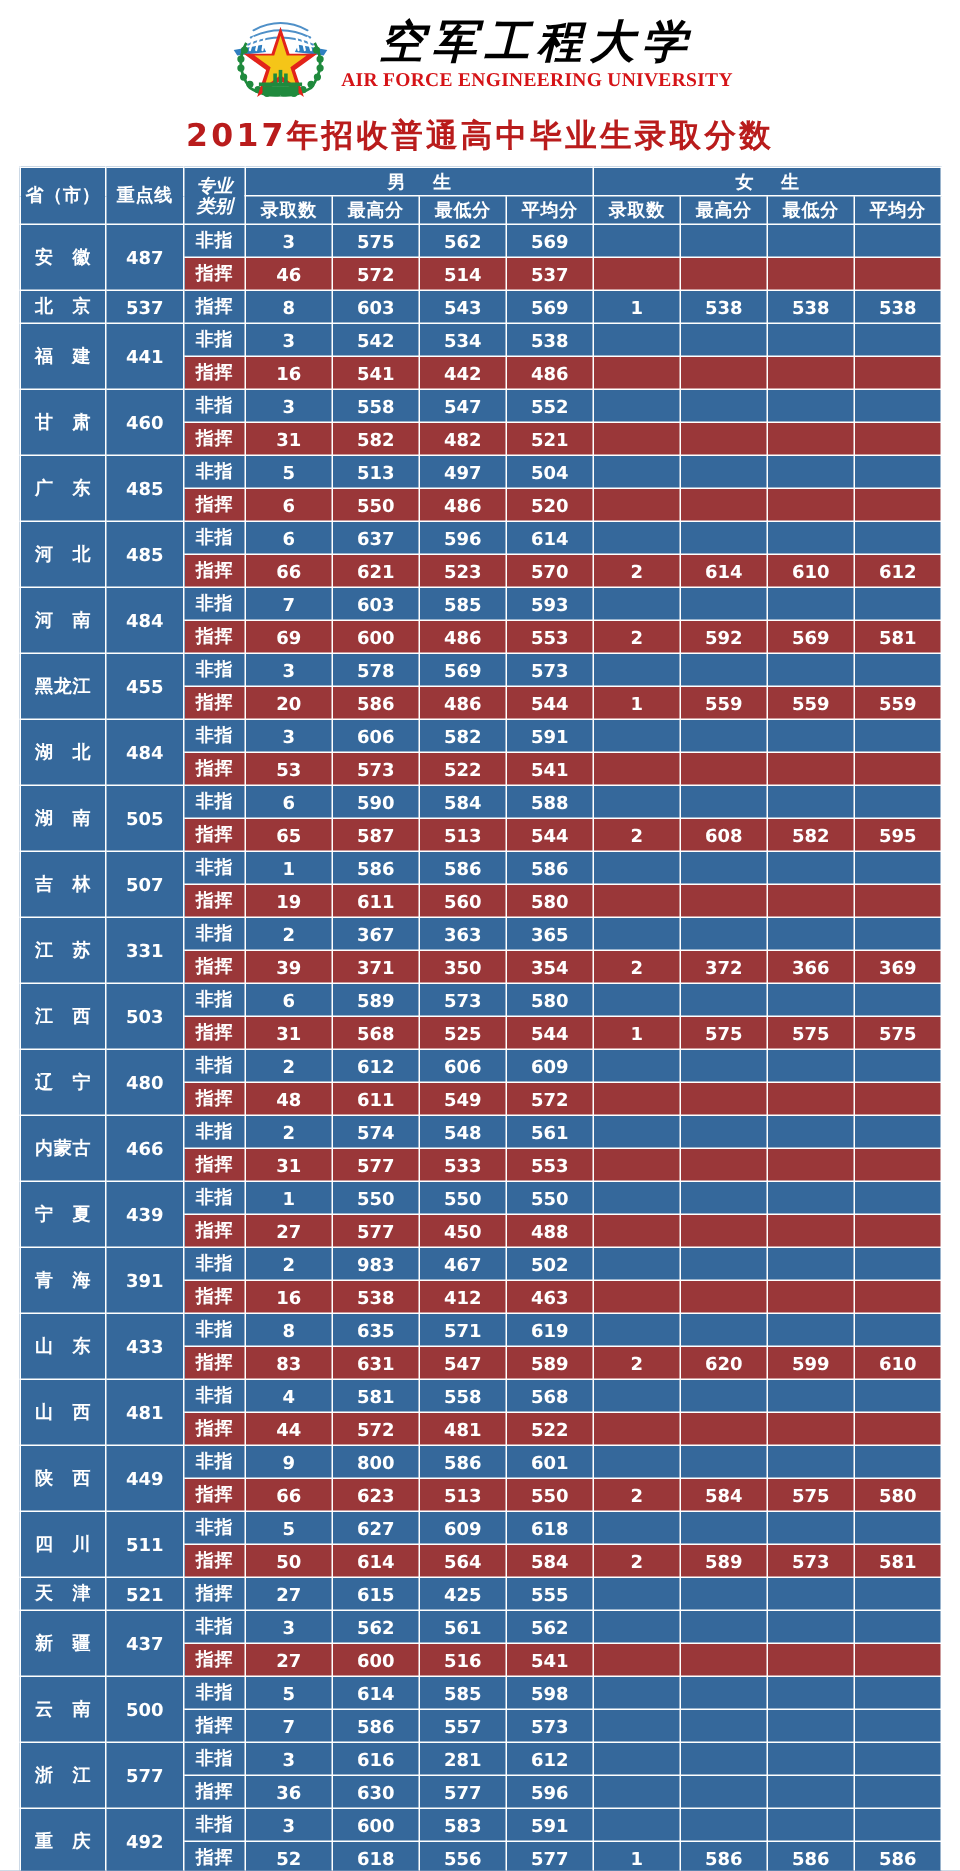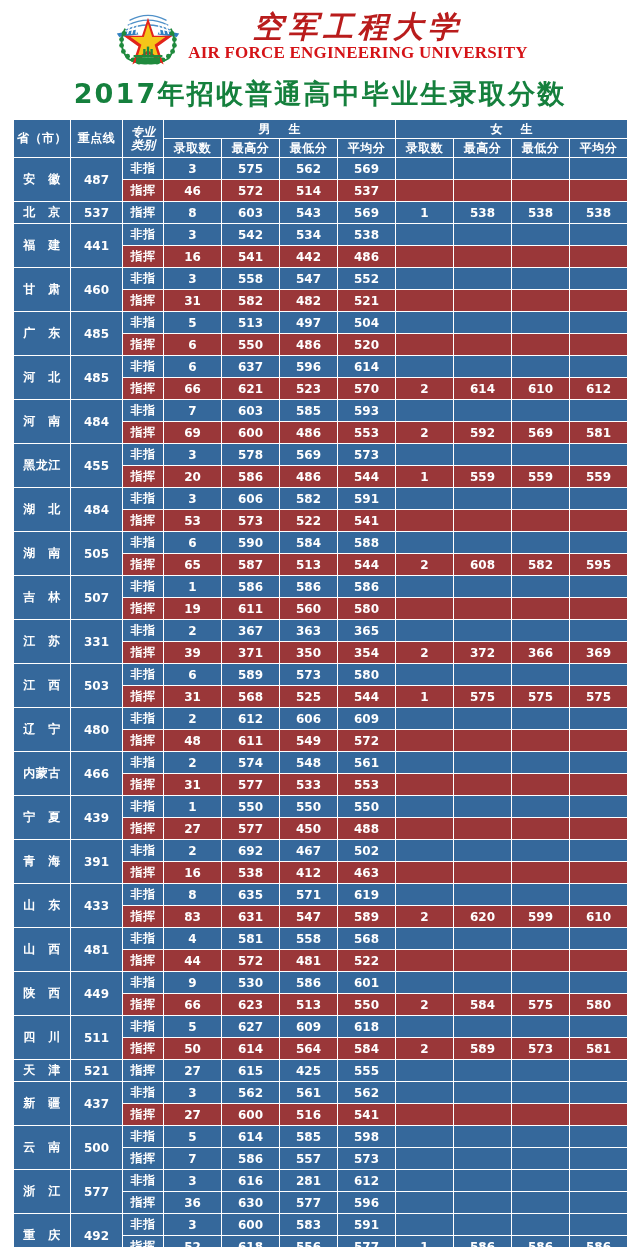--- a/index.html
+++ b/index.html
@@ -35,41 +35,41 @@
     flex-direction: column;
     align-items: center;
     justify-content: center;
     margin-left: 4px;
   }
   .cn-name {
     font-family: Liberation Sans, sans-serif;
     font-size: 30px;
     font-weight: bold;
     font-style: italic;
-    color: #b91c1c;
+    color: #000000;
     letter-spacing: 5px;
     line-height: 1.05;
     white-space: nowrap;
   }
   .en-name {
     font-family: "Liberation Serif", "DejaVu Serif", serif;
-    font-size: 17px;
+    font-size: 13px;
     font-weight: bold;
     color: #d51317;
     letter-spacing: 0.2px;
     white-space: nowrap;
     margin-top: 1px;
   }
   .doc-title {
     margin-top: 8px;
     margin-bottom: 7px;
     font-family: "DejaVu Sans", sans-serif;
-    font-size: 27px;
+    font-size: 21px;
     font-weight: bold;
-    color: #15803d;
+    color: #b91c1c;
     letter-spacing: 2.2px;
     white-space: nowrap;
     text-align: center;
   }
 
   
   .table-wrap { padding: 0 13px 0 13px; }
   table.scores {
     border-collapse: collapse;
     table-layout: fixed;
@@ -592,21 +592,21 @@
             <td class="num"></td>
             <td class="num"></td>
             <td class="num"></td>
             <td class="num"></td>
           </tr>
           <tr>
             <td class="prov" rowspan="2">青　海</td>
             <td class="line" rowspan="2">391</td>
             <td class="cat">非指</td>
             <td class="num">2</td>
-            <td class="num">692</td>
+            <td class="num">983</td>
             <td class="num">467</td>
             <td class="num">502</td>
             <td class="num"></td>
             <td class="num"></td>
             <td class="num"></td>
             <td class="num"></td>
           </tr>
           <tr class="red">
             <td class="cat">指挥</td>
             <td class="num">16</td>
@@ -664,21 +664,21 @@
             <td class="num"></td>
             <td class="num"></td>
             <td class="num"></td>
             <td class="num"></td>
           </tr>
           <tr>
             <td class="prov" rowspan="2">陕　西</td>
             <td class="line" rowspan="2">449</td>
             <td class="cat">非指</td>
             <td class="num">9</td>
-            <td class="num">530</td>
+            <td class="num">800</td>
             <td class="num">586</td>
             <td class="num">601</td>
             <td class="num"></td>
             <td class="num"></td>
             <td class="num"></td>
             <td class="num"></td>
           </tr>
           <tr class="red">
             <td class="cat">指挥</td>
             <td class="num">66</td>

